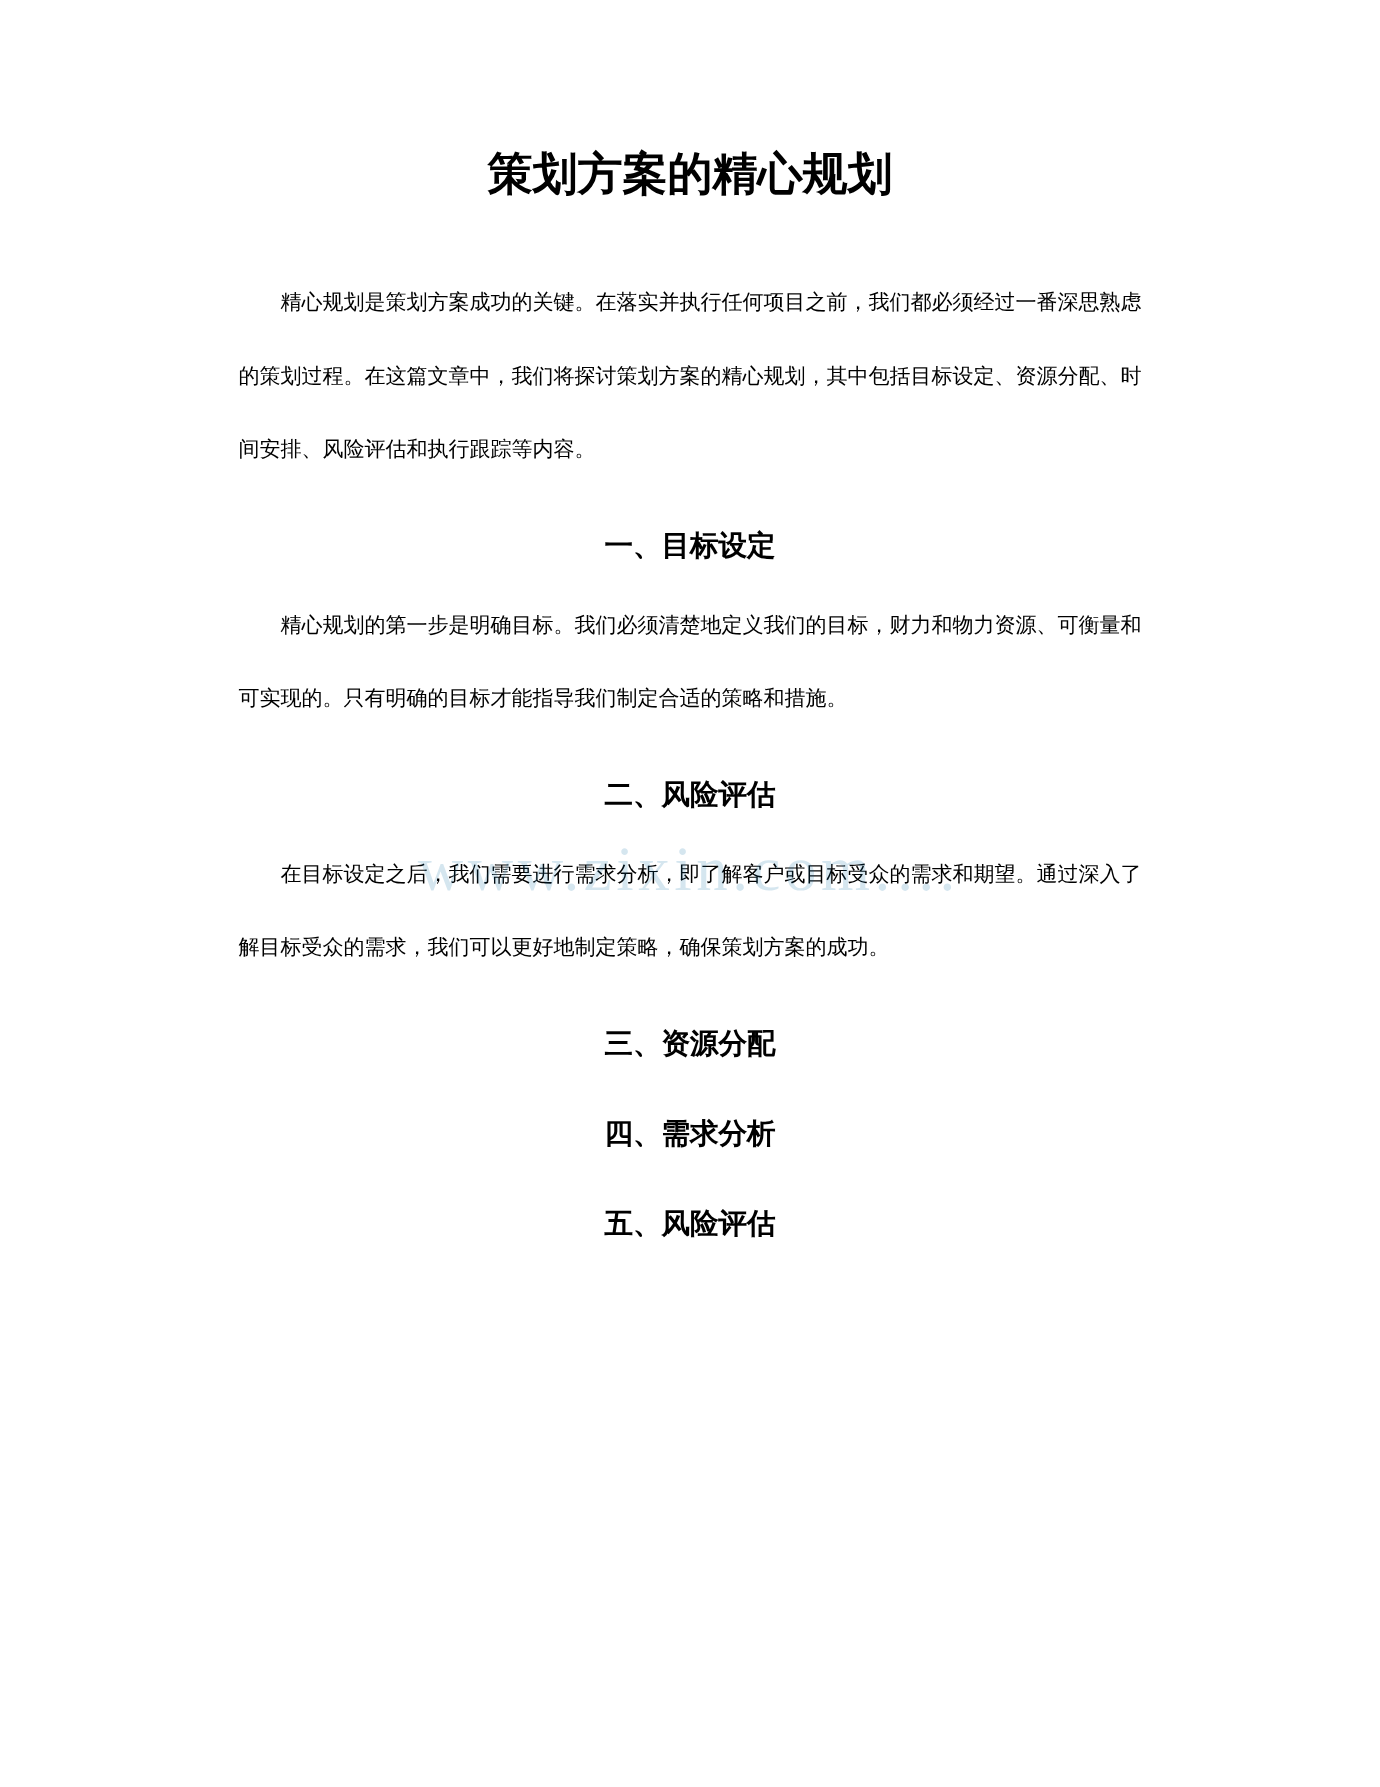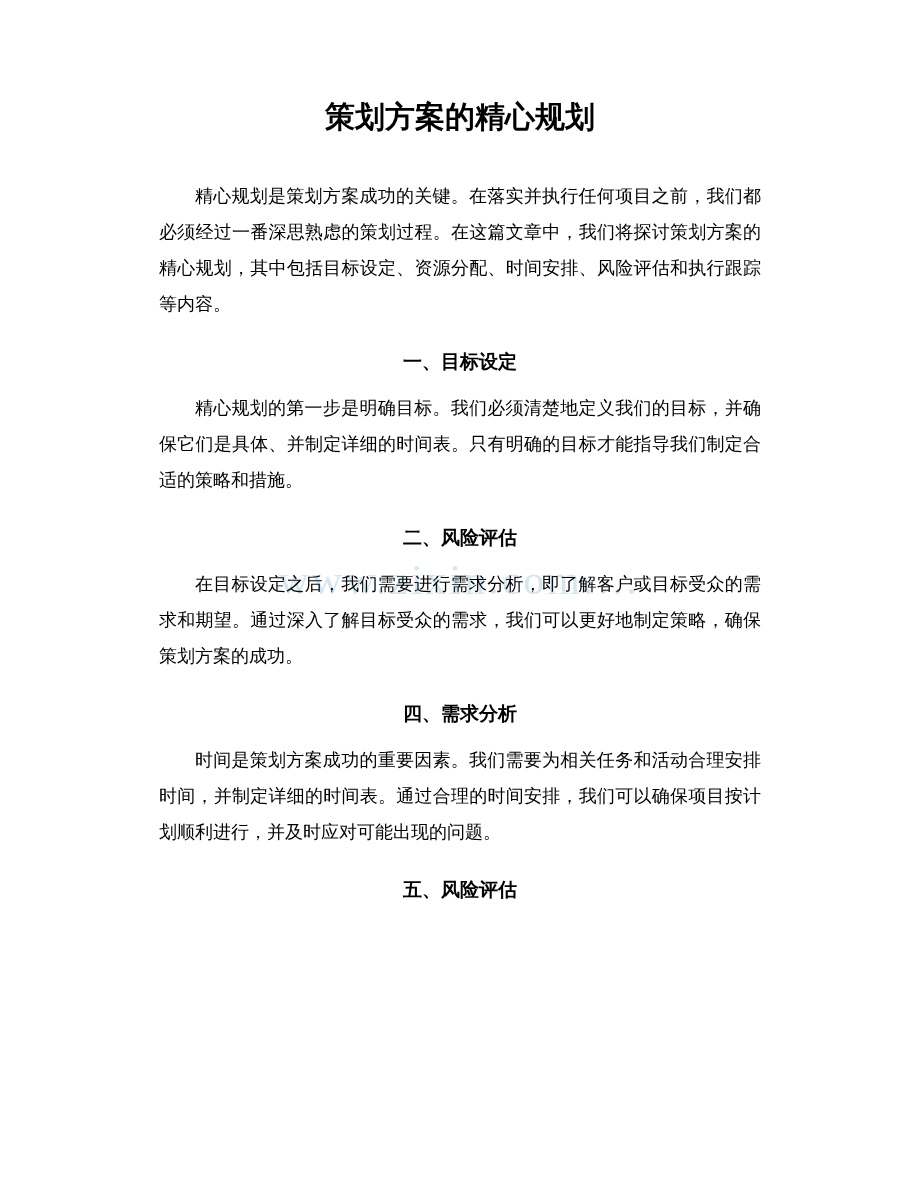--- a/index.html
+++ b/index.html
@@ -23,22 +23,22 @@
   .doc-title {
     text-align: center;
     font-family: "Liberation Sans", "DejaVu Sans", sans-serif;
     font-size: 30px;
     font-weight: bold;
     line-height: 38px;
     margin-bottom: 42px;
   }
 
   .body-para {
-    font-size: 18px;
-    line-height: 36px;
+    font-size: 14px;
+    line-height: 49px;
     text-align: justify;
     text-indent: 2em;
     margin-bottom: 12px;
   }
 
   .section-heading {
     font-family: "Liberation Sans", "DejaVu Sans", sans-serif;
     font-size: 19px;
     font-weight: bold;
     line-height: 40px;
@@ -66,28 +66,28 @@
 <body>
 
 <div class="page">
   <div class="content">
 
     <h1 class="doc-title">策划方案的精心规划</h1>
 
     <p class="body-para">精心规划是策划方案成功的关键。在落实并执行任何项目之前，我们都必须经过一番深思熟虑的策划过程。在这篇文章中，我们将探讨策划方案的精心规划，其中包括目标设定、资源分配、时间安排、风险评估和执行跟踪等内容。</p>
 
     <h2 class="section-heading">一、目标设定</h2>
-    <p class="body-para">精心规划的第一步是明确目标。我们必须清楚地定义我们的目标，并确保它们是具体、并制定详细的时间表。只有明确的目标才能指导我们制定合适的策略和措施。</p>
+    <p class="body-para">精心规划的第一步是明确目标。我们必须清楚地定义我们的目标，财力和物力资源、可衡量和可实现的。只有明确的目标才能指导我们制定合适的策略和措施。</p>
 
     <h2 class="section-heading">二、风险评估</h2>
     <p class="body-para">在目标设定之后，我们需要进行需求分析，即了解客户或目标受众的需求和期望。通过深入了解目标受众的需求，我们可以更好地制定策略，确保策划方案的成功。</p>
 
+    <h2 class="section-heading">三、资源分配</h2>
 
     <h2 class="section-heading">四、需求分析</h2>
-    <p class="body-para">时间是策划方案成功的重要因素。我们需要为相关任务和活动合理安排时间，并制定详细的时间表。通过合理的时间安排，我们可以确保项目按计划顺利进行，并及时应对可能出现的问题。</p>
 
     <h2 class="section-heading">五、风险评估</h2>
     <p class="body-para"></p>
 
   </div>
 
   <div class="watermark">www.zixin.com.…</div>
 </div>
 
 </body></html>

